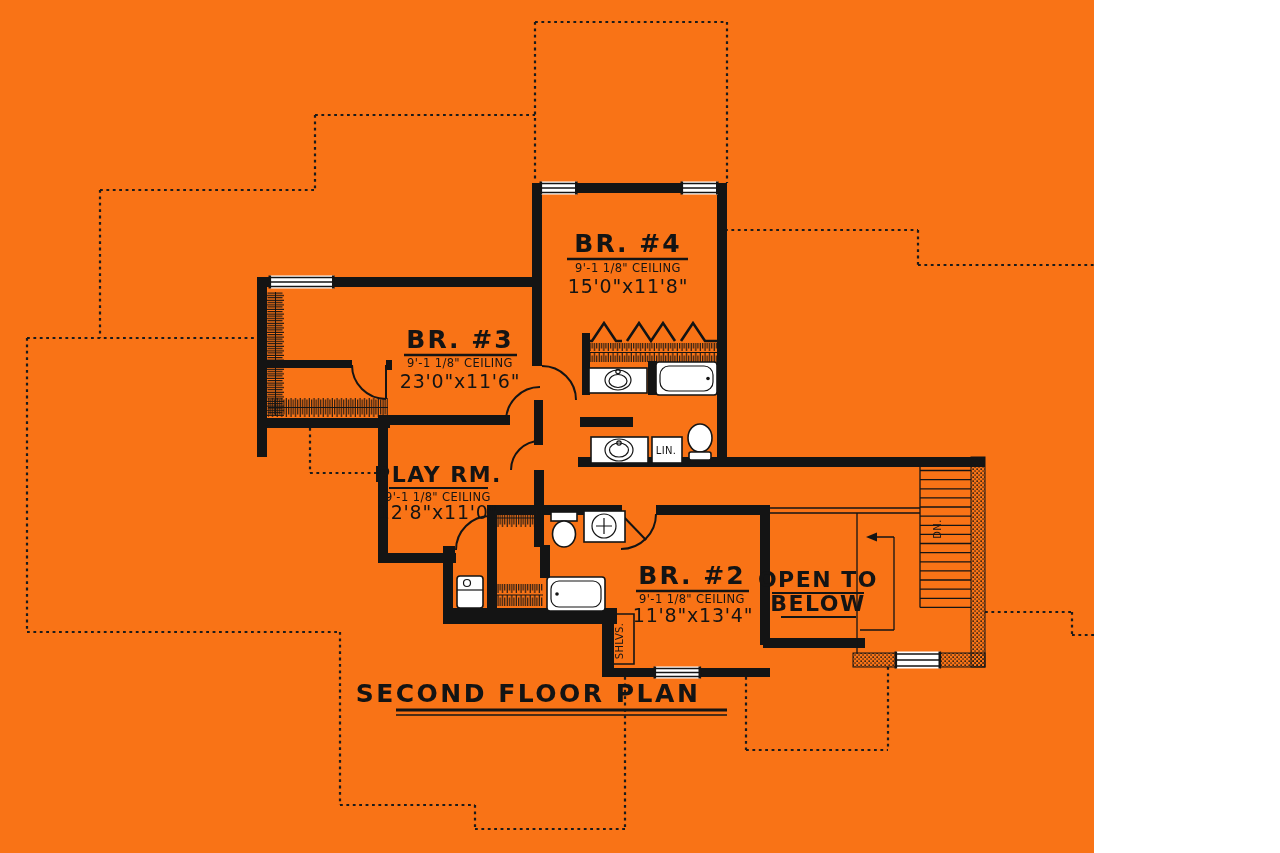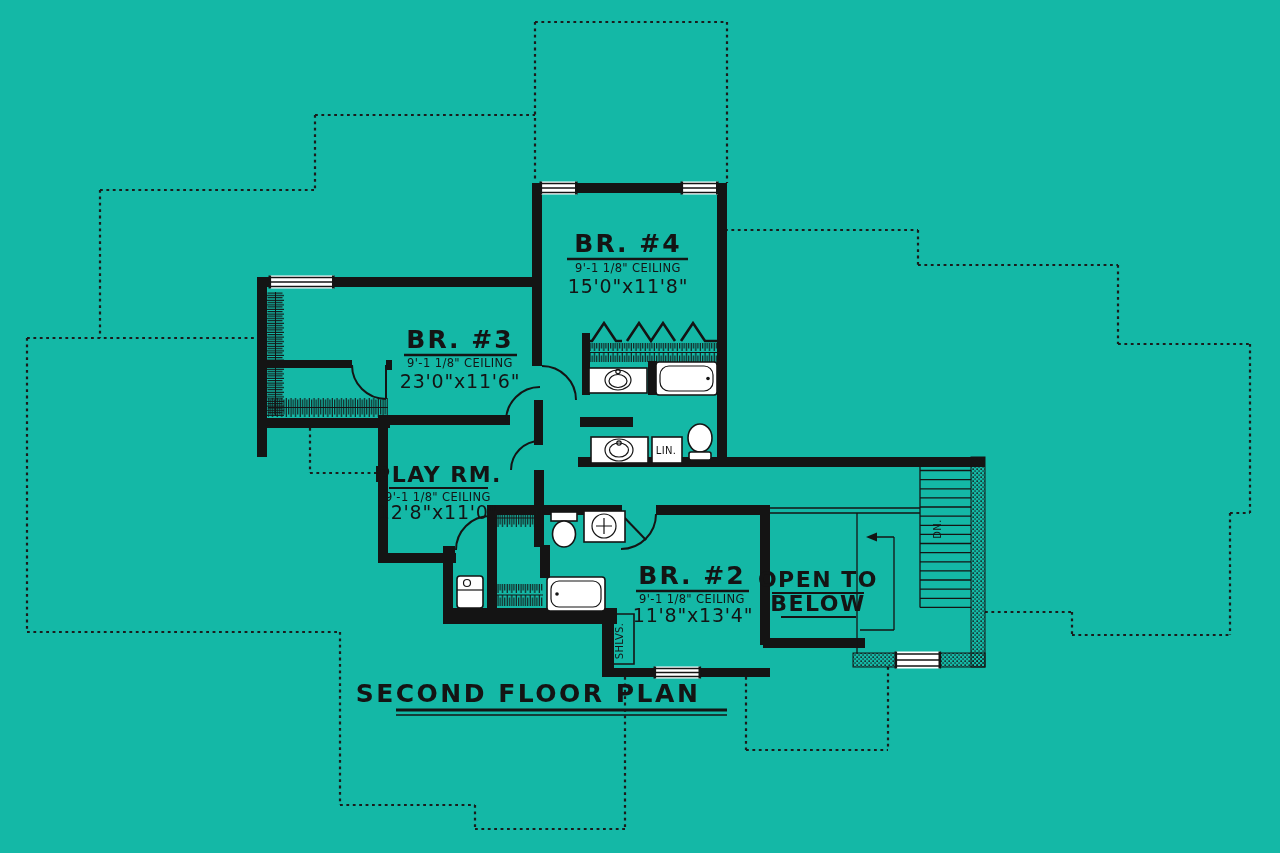--- a/index.html
+++ b/index.html
@@ -1,16 +1,16 @@
 <!DOCTYPE html>
 <html><head>
 <meta charset="utf-8">
 <style>
   html,body{margin:0;padding:0;background:#ffffff;}
-  .page{position:relative;width:1280px;height:853px;background:#14b8a6;overflow:hidden;}
+  .page{position:relative;width:1094px;height:853px;background:#f97316;overflow:hidden;}
   svg{display:block;}
   svg text{font-family:"DejaVu Sans","Liberation Sans",sans-serif;fill:#141414;}
   .t-title{font-size:25px;font-weight:700;letter-spacing:2px;}
   .t-title-sm{font-size:22px;font-weight:700;letter-spacing:1.5px;}
   .t-ceil{font-size:11.5px;font-weight:400;letter-spacing:0.4px;}
   .t-dim{font-size:19px;font-weight:400;letter-spacing:0.8px;}
   .t-small{font-size:10px;font-weight:400;letter-spacing:0.3px;}
   .t-plan{font-size:25px;font-weight:700;letter-spacing:2.5px;}
   .wall{fill:#141414;stroke:none;}
   .thin{stroke:#141414;stroke-width:1.3;fill:none;}

